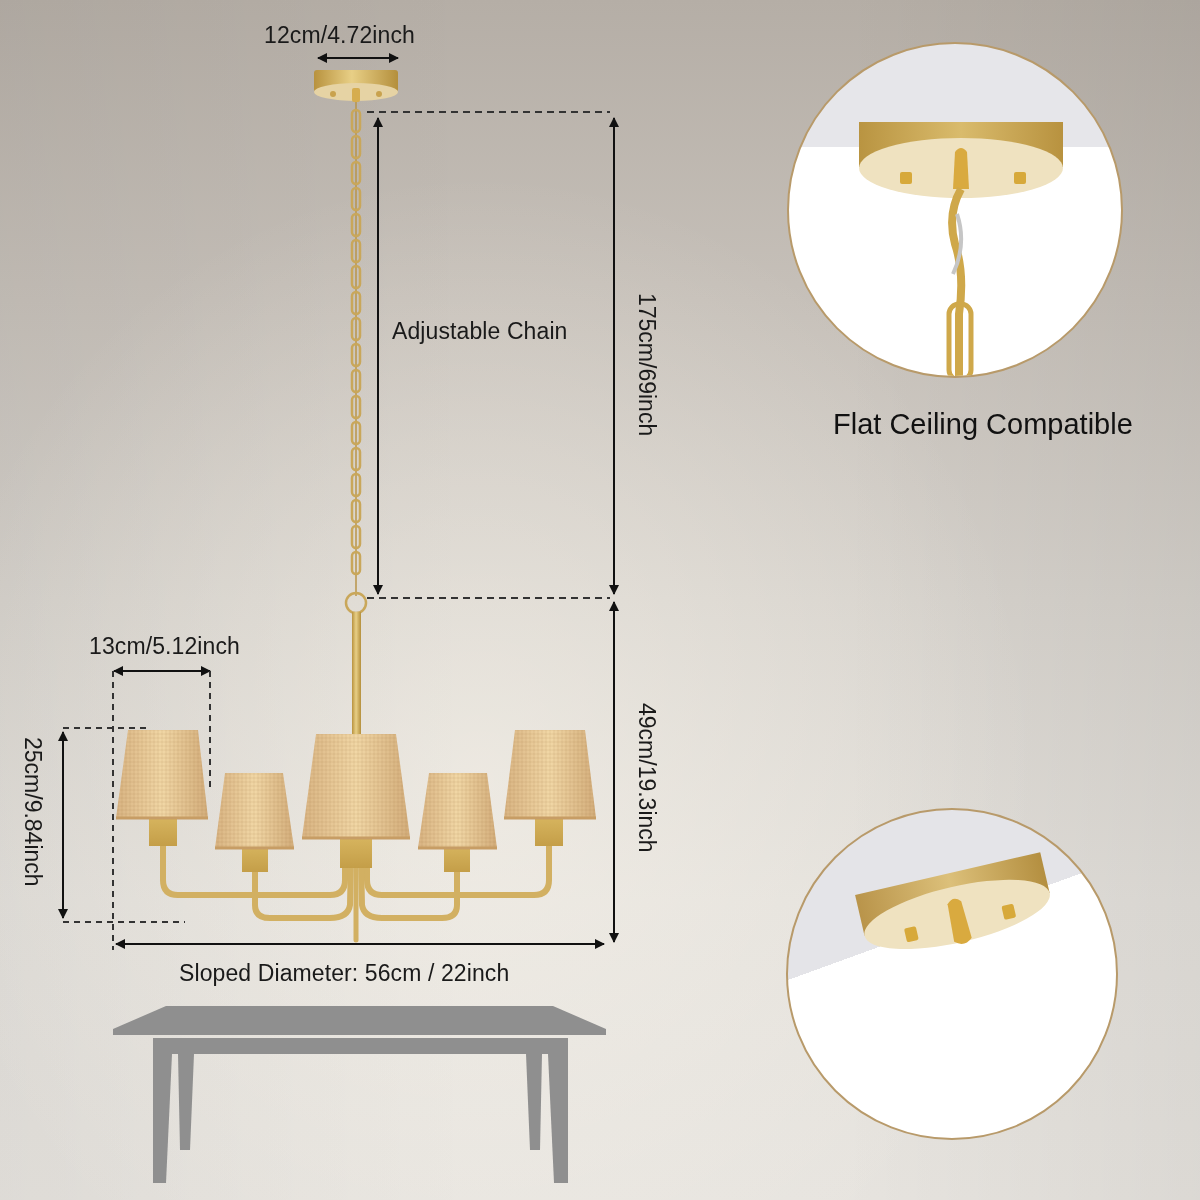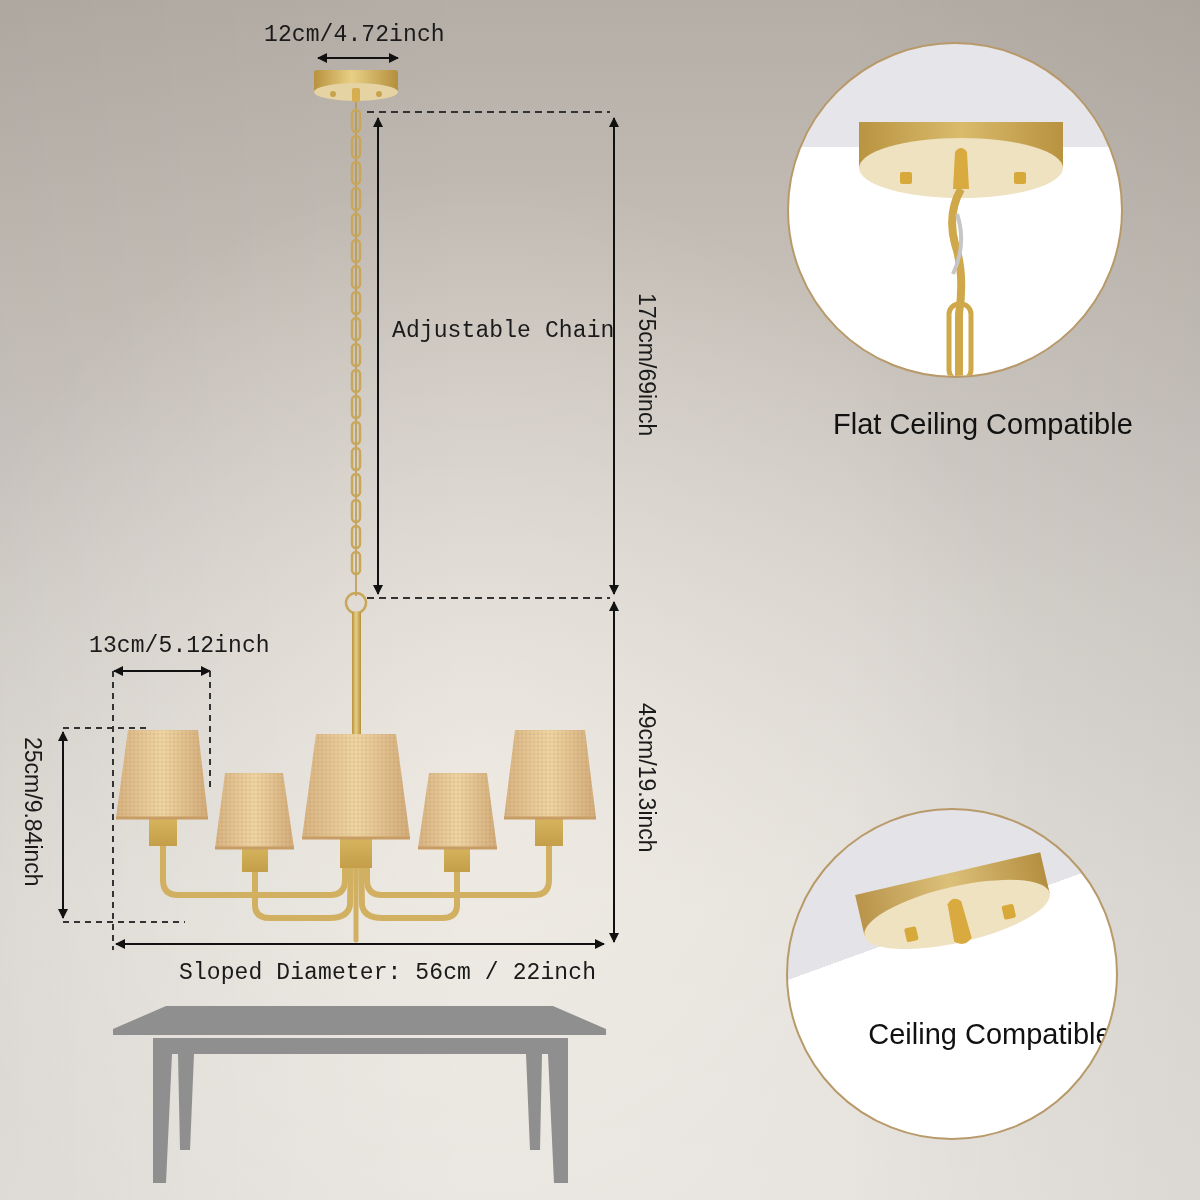--- a/index.html
+++ b/index.html
@@ -7,21 +7,21 @@
     width: 1200px; height: 1200px; position: relative; overflow: hidden;
     font-family: "Liberation Sans", "DejaVu Sans", sans-serif;
     background: linear-gradient(180deg, #b5aea6 0%, #c6c0b9 25%, #d6d2cc 50%, #e3e0db 75%, #e7e4df 100%);
     color: #111;
   }
   .bg-sheen {
     position: absolute; inset: 0;
     background: radial-gradient(ellipse at 40% 65%, rgba(255,250,240,0.45) 0%, rgba(255,255,255,0) 55%),
                 linear-gradient(90deg, rgba(0,0,0,0.04) 0%, rgba(0,0,0,0) 40%, rgba(0,0,0,0) 70%, rgba(0,0,0,0.05) 100%);
   }
-  .label { position: absolute; font-size: 23px; color: #1a1a1a; white-space: nowrap; letter-spacing: 0.1px; font-family: Liberation Mono, monospace; }
+  .label { position: absolute; font-size: 23px; color: #1a1a1a; white-space: nowrap; letter-spacing: 0.1px; }
   .vlabel { position: absolute; font-size: 23px; color: #1a1a1a; white-space: nowrap; transform-origin: left top; transform: rotate(90deg); }
   svg { position: absolute; left: 0; top: 0; }
   .circle {
     position: absolute; border-radius: 50%; overflow: hidden;
     border: 2px solid #b89a6a; box-sizing: border-box;
   }
   .circle-label { position: absolute; font-size: 29px; color: #111; text-align: center; white-space: nowrap; line-height: 36px; margin-left: 36px; }
 </style>
 </head>
 <body>
@@ -205,14 +205,13 @@
       </linearGradient>
     </defs>
     <g transform="rotate(-13 170 95)">
       <rect x="72" y="62" width="190" height="42" fill="url(#g3)"></rect>
       <ellipse cx="167" cy="104" rx="95" ry="28" fill="#efe2c0"></ellipse>
       <rect x="112" y="106" width="12" height="14" rx="2" fill="#d7a93a"></rect>
       <rect x="212" y="106" width="12" height="14" rx="2" fill="#d7a93a"></rect>
       <path d="M160 92 Q167 84 174 92 L176 130 Q167 138 158 130 Z" fill="#d9aa3f"></path>
     </g>
   </svg>
-  <div class="circle-label" style="left:0; width:332px; top:206px;">Ceiling Compatible</div>
 </div>
 
 </body></html>

